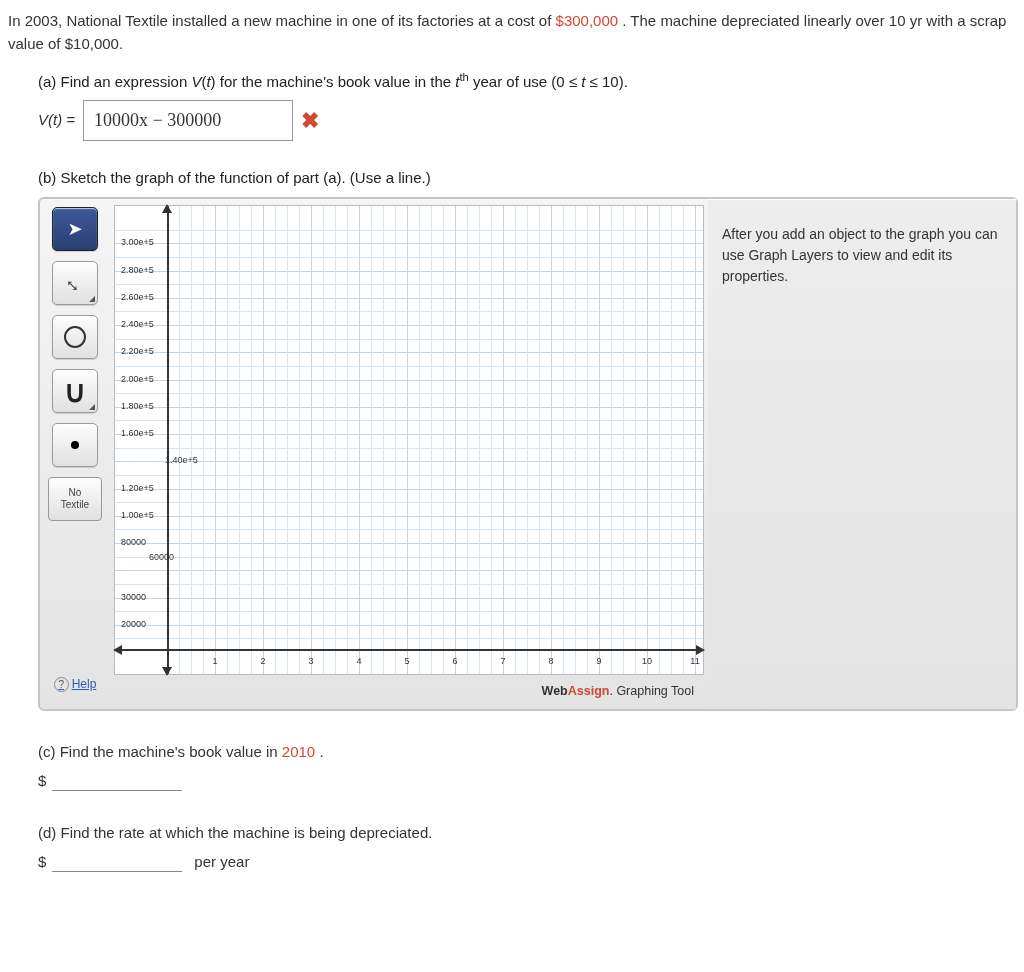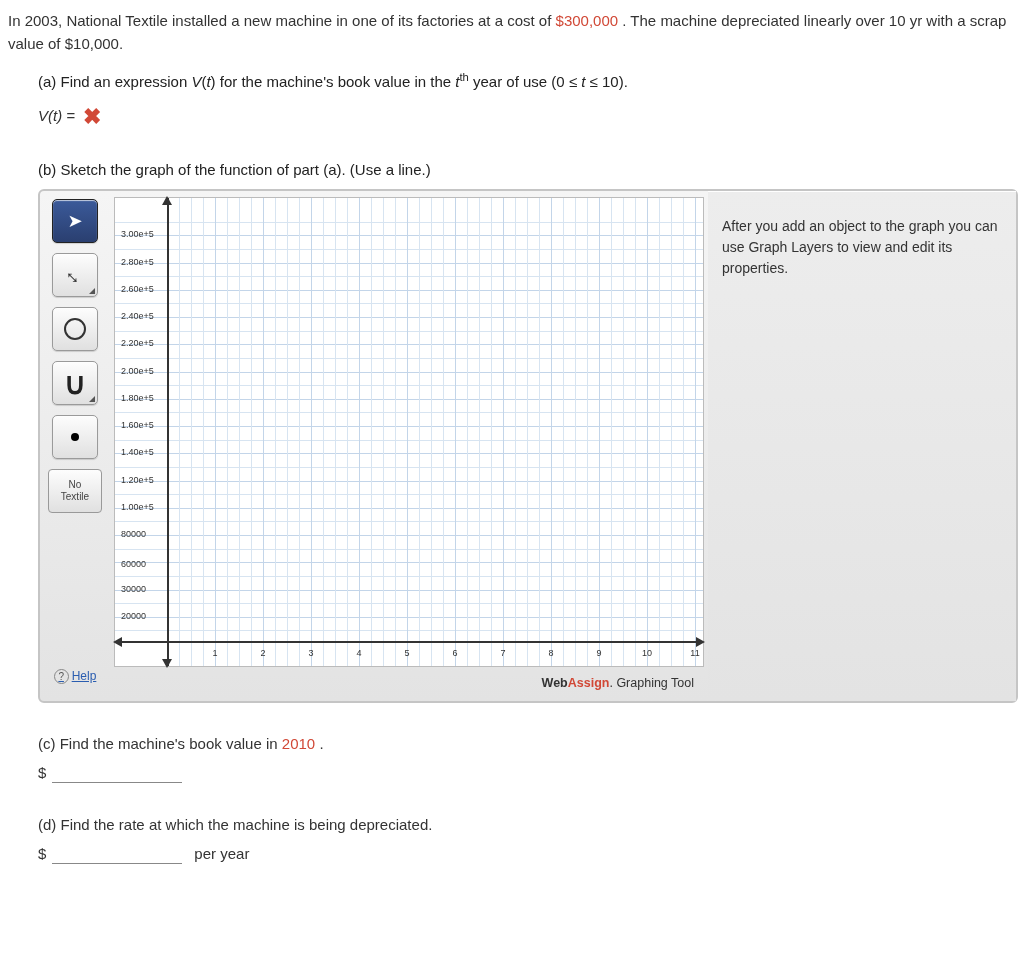--- a/index.html
+++ b/index.html
@@ -242,20 +242,21 @@
   <span>In 2003, National Textile installed a new machine in one of its factories at a cost of </span>
   <span class="highlight-red">$300,000</span>
   <span>. The machine depreciated linearly over 10 yr with a scrap value of $10,000.</span>
 </p>
 
 <p class="part">
   (a) Find an expression <span class="italic">V</span>(<span class="italic">t</span>) for the machine's book value in the <span class="italic">t</span><span class="sup">th</span> year of use (0 ≤ <span class="italic">t</span> ≤ 10).
 </p>
 <div class="part-a-row">
   <span class="vt-label">V(t) = </span>
+  <span class="answer-box">10000x − 300000</span>
   <span class="x-mark">✖</span>
 </div>
 
 <p class="part">(b) Sketch the graph of the function of part (a). (Use a line.)</p>
 
 <div class="graph-outer">
 
   <div class="tool-col">
     <div class="tool-btn active">
       <span class="pointer-glyph">➤</span>
@@ -361,25 +362,25 @@
         <div class="vline" style="left: 520px;"></div>
         <div class="vline main" style="left: 532px;"></div>
         <div class="vline" style="left: 544px;"></div>
         <div class="vline" style="left: 556px;"></div>
         <div class="vline" style="left: 568px;"></div>
         <div class="vline main" style="left: 580px;"></div>
         <div class="axis-v" style="left: 52px;"></div>
         <div class="axis-h" style="bottom: 23px;"></div>
         <span class="axis-lbl-y" style="top: 418.75px;">20000</span>
         <span class="axis-lbl-y" style="top: 391.5px;">30000</span>
-        <span class="axis-lbl-y" style="top: 367px;">60000</span>
+        <span class="axis-lbl-y" style="top: 352px; margin-left: 28px;">60000</span>
         <span class="axis-lbl-y" style="top: 337px;">80000</span>
         <span class="axis-lbl-y" style="top: 309.75px;">1.00e+5</span>
         <span class="axis-lbl-y" style="top: 282.5px;">1.20e+5</span>
-        <span class="axis-lbl-y" style="top: 255.25px;">1.40e+5</span>
+        <span class="axis-lbl-y" style="top: 255.25px; margin-left: 44px;">1.40e+5</span>
         <span class="axis-lbl-y" style="top: 228px;">1.60e+5</span>
         <span class="axis-lbl-y" style="top: 200.75px;">1.80e+5</span>
         <span class="axis-lbl-y" style="top: 173.5px;">2.00e+5</span>
         <span class="axis-lbl-y" style="top: 146.25px;">2.20e+5</span>
         <span class="axis-lbl-y" style="top: 119px;">2.40e+5</span>
         <span class="axis-lbl-y" style="top: 91.75px;">2.60e+5</span>
         <span class="axis-lbl-y" style="top: 64.5px;">2.80e+5</span>
         <span class="axis-lbl-y" style="top: 37.25px;">3.00e+5</span>
         <span class="axis-lbl-x" style="left: 100px;">1</span>
         <span class="axis-lbl-x" style="left: 148px;">2</span>

